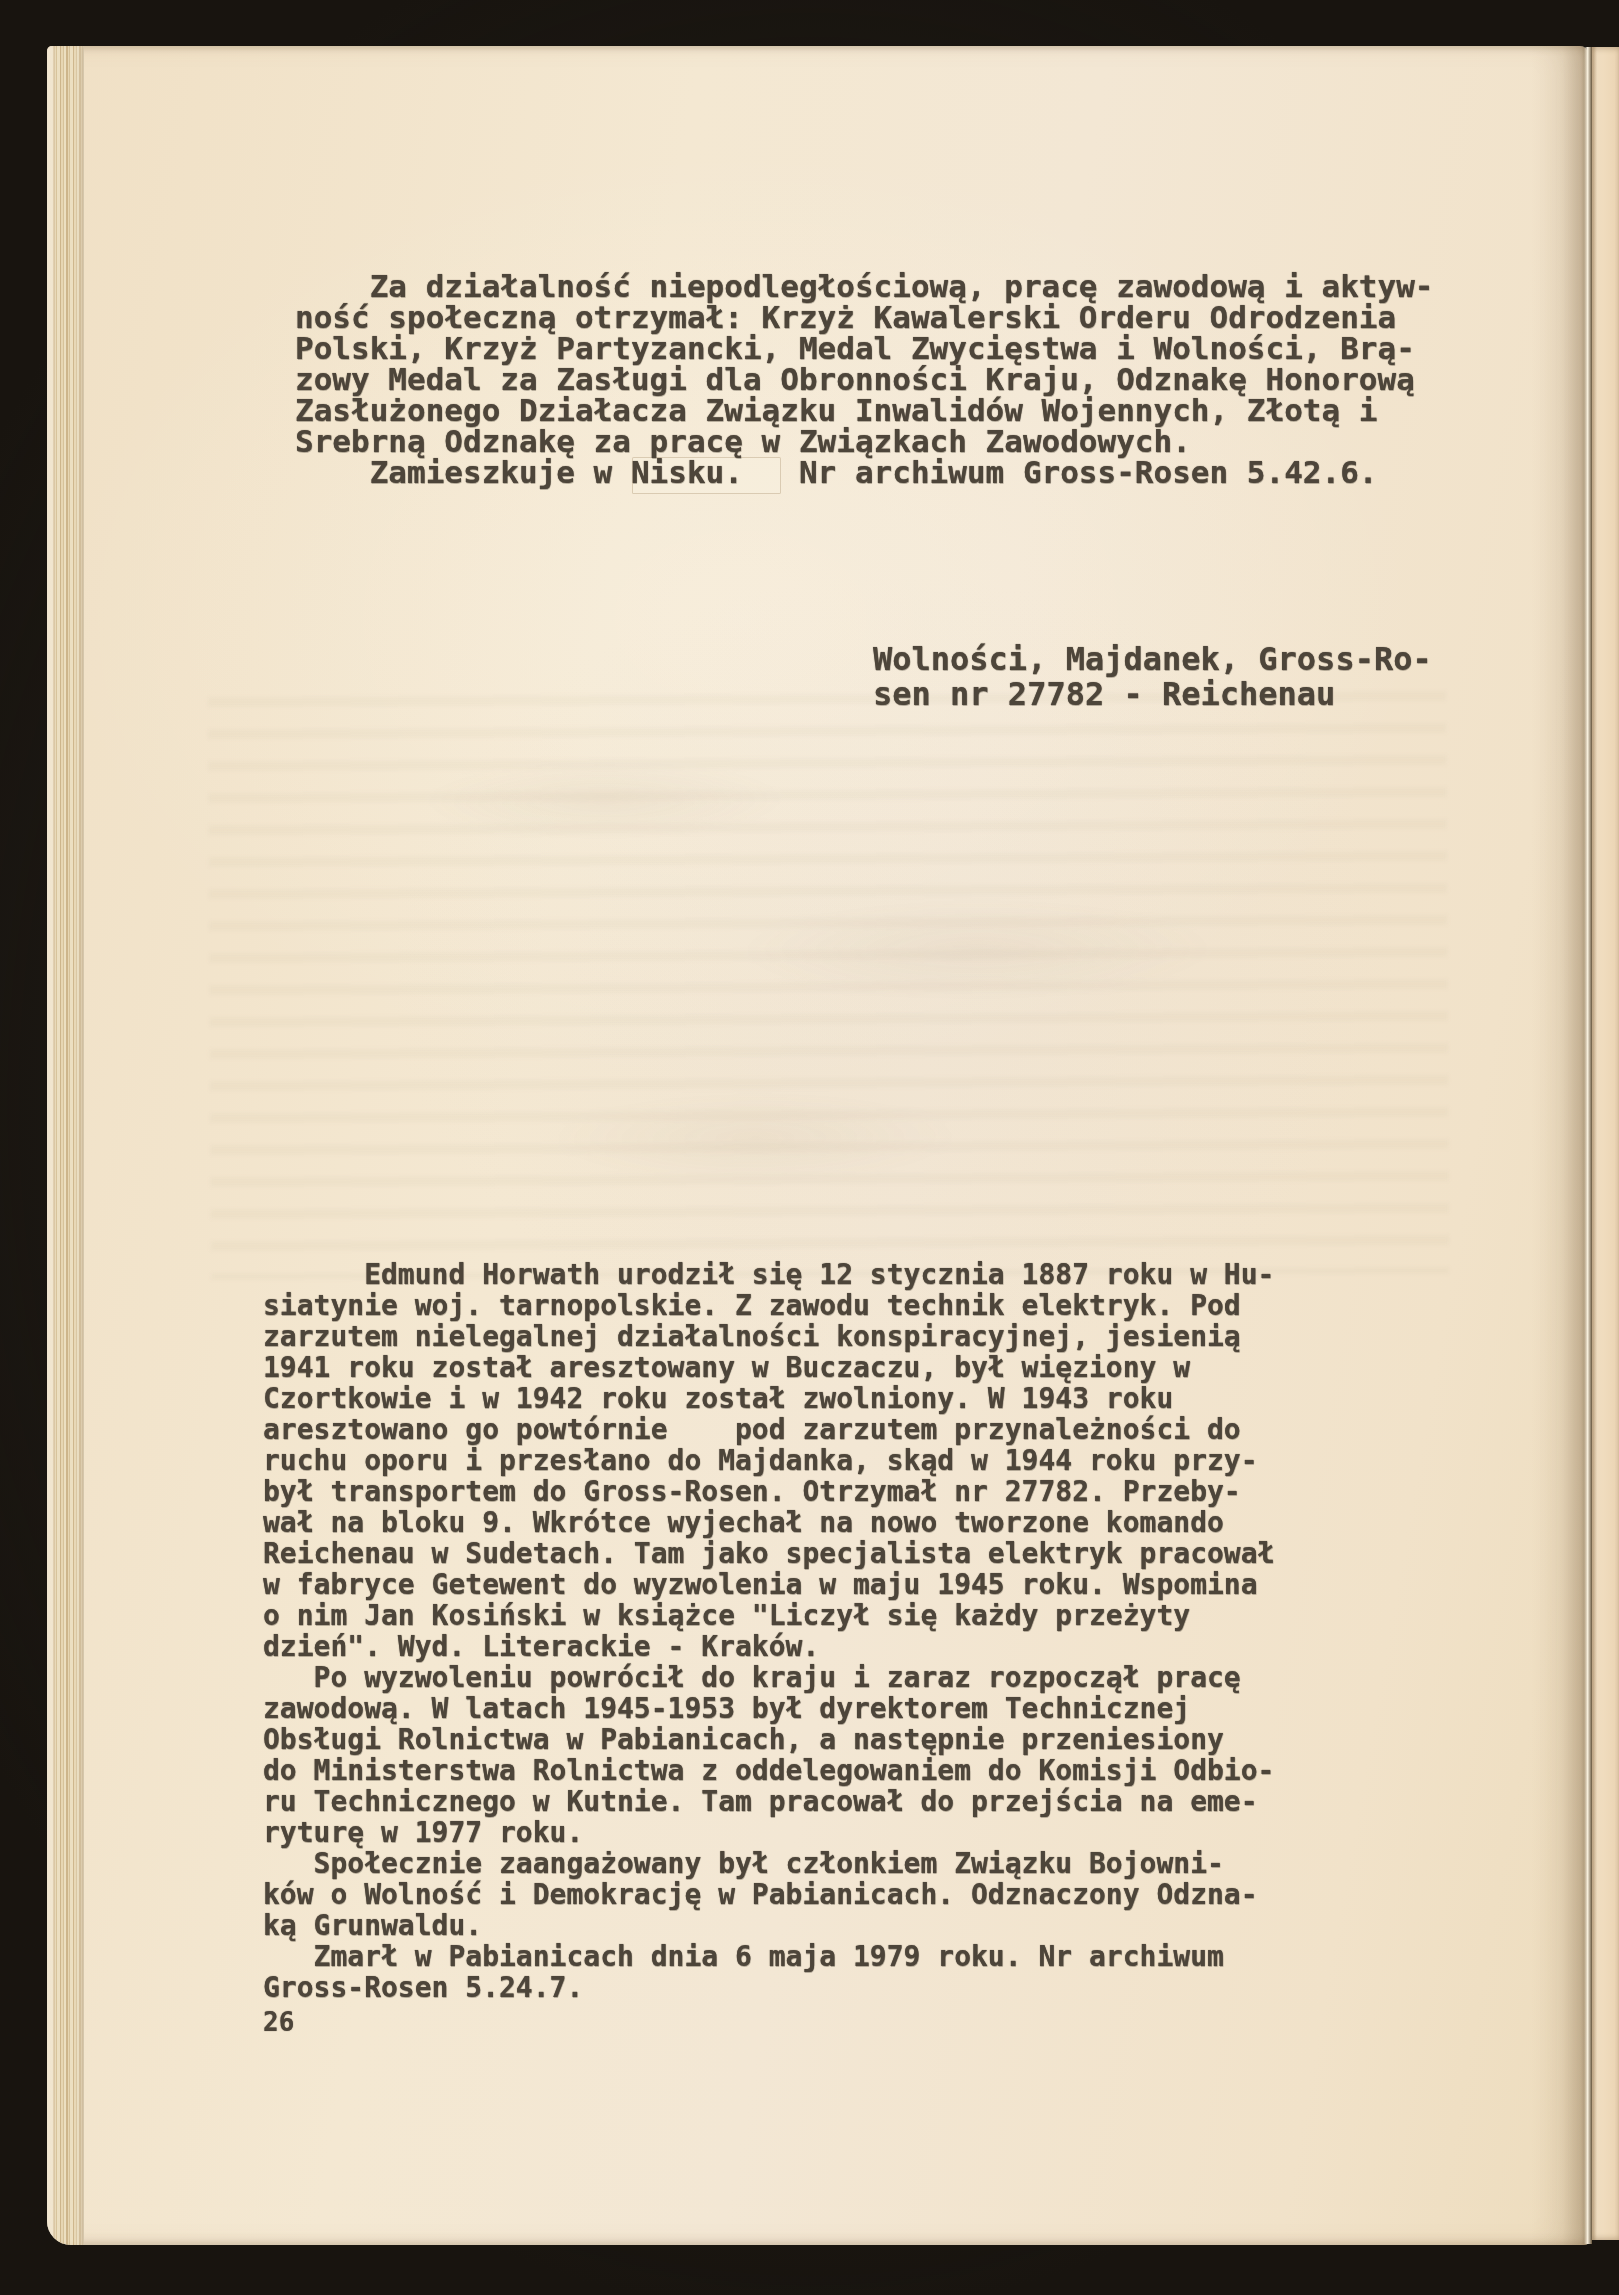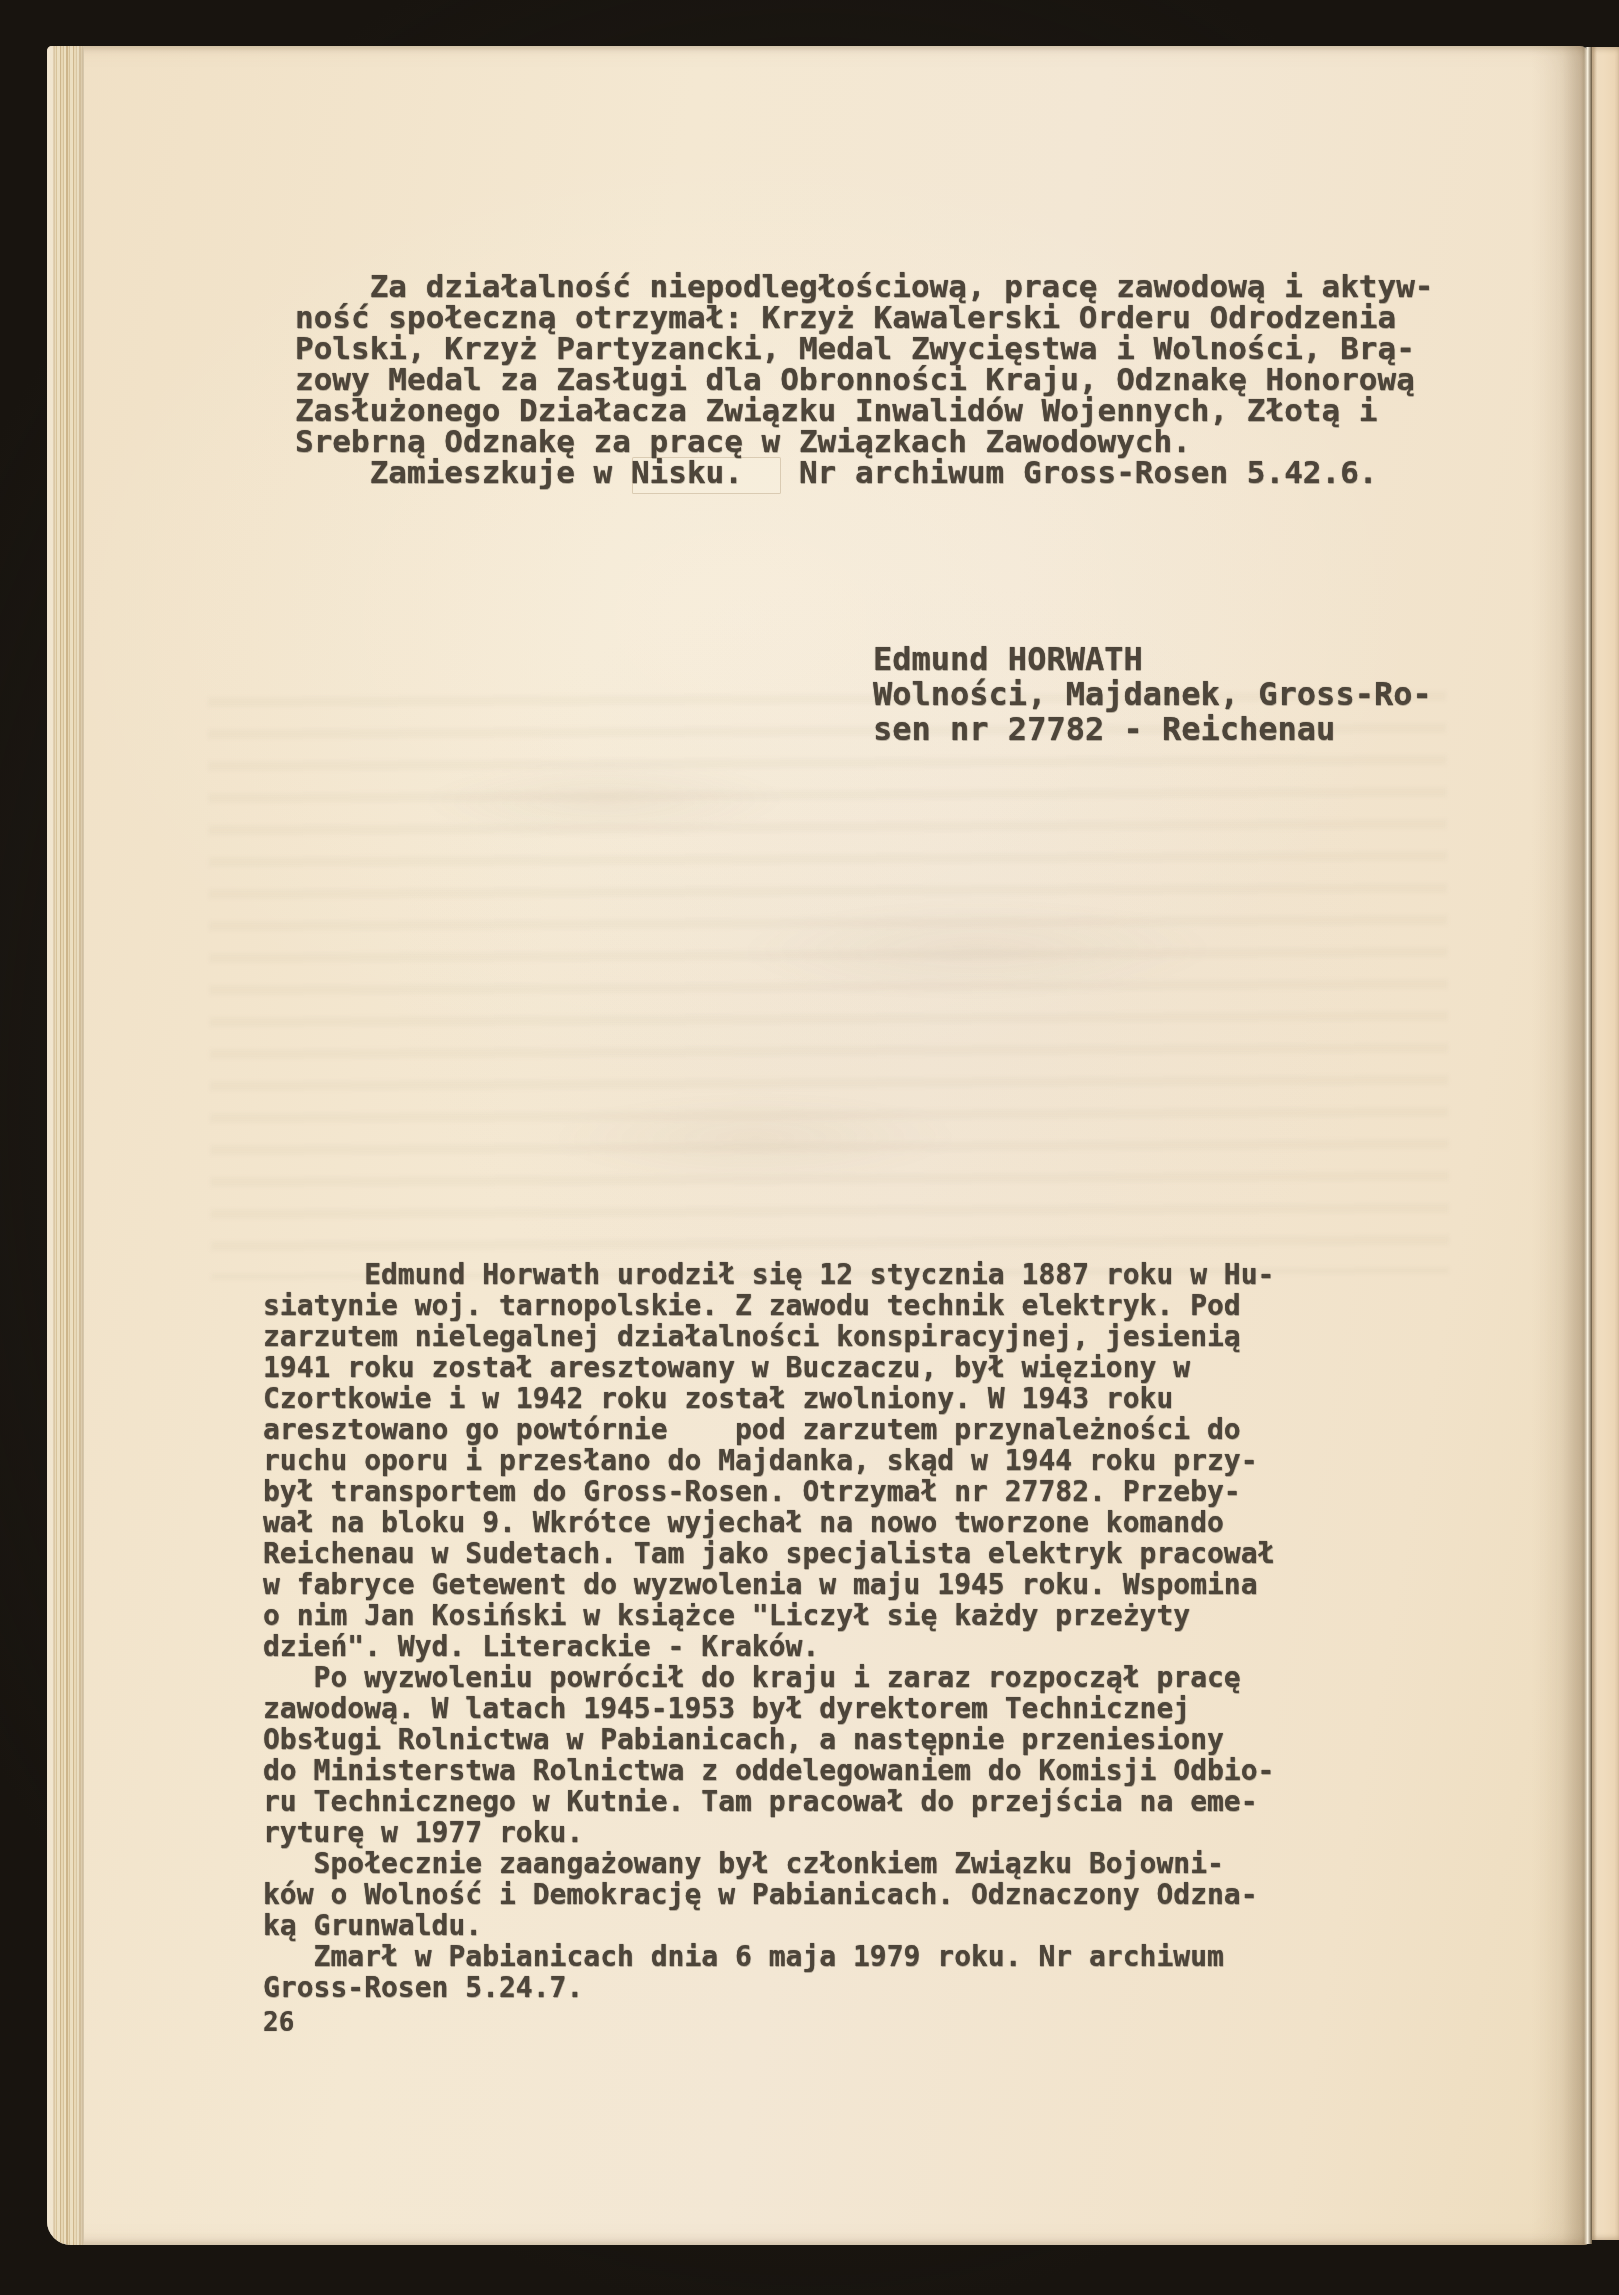--- a/index.html
+++ b/index.html
@@ -92,21 +92,21 @@
 </head>
 <body>
 
 <div class="page">
   <div class="page-stack"></div>
   <div class="ghost-text"></div>
   <div class="correction-box"></div>
 
   <div class="text-block awards"><div class="tline">    Za działalność niepodległościową, pracę zawodową i aktyw-</div><div class="tline">ność społeczną otrzymał: Krzyż Kawalerski Orderu Odrodzenia</div><div class="tline">Polski, Krzyż Partyzancki, Medal Zwycięstwa i Wolności, Brą-</div><div class="tline">zowy Medal za Zasługi dla Obronności Kraju, Odznakę Honorową</div><div class="tline">Zasłużonego Działacza Związku Inwalidów Wojennych, Złotą i</div><div class="tline">Srebrną Odznakę za pracę w Związkach Zawodowych.</div><div class="tline">    Zamieszkuje w Nisku.   Nr archiwum Gross-Rosen 5.42.6.</div></div>
 
-  <div class="text-block heading"><div class="tline">Edmund HORWATH</div><div class="tline">Wolności, Majdanek, Gross-Ro-</div><div class="tline">sen nr 27782 - Reichenau</div></div>
+  <div class="text-block heading"><div class="tline">Wolności, Majdanek, Gross-Ro-</div><div class="tline">sen nr 27782 - Reichenau</div></div>
 
   <div class="text-block biography"><div class="tline">      Edmund Horwath urodził się 12 stycznia 1887 roku w Hu-</div><div class="tline">siatynie woj. tarnopolskie. Z zawodu technik elektryk. Pod</div><div class="tline">zarzutem nielegalnej działalności konspiracyjnej, jesienią</div><div class="tline">1941 roku został aresztowany w Buczaczu, był więziony w</div><div class="tline">Czortkowie i w 1942 roku został zwolniony. W 1943 roku</div><div class="tline">aresztowano go powtórnie    pod zarzutem przynależności do</div><div class="tline">ruchu oporu i przesłano do Majdanka, skąd w 1944 roku przy-</div><div class="tline">był transportem do Gross-Rosen. Otrzymał nr 27782. Przeby-</div><div class="tline">wał na bloku 9. Wkrótce wyjechał na nowo tworzone komando</div><div class="tline">Reichenau w Sudetach. Tam jako specjalista elektryk pracował</div><div class="tline">w fabryce Getewent do wyzwolenia w maju 1945 roku. Wspomina</div><div class="tline">o nim Jan Kosiński w książce "Liczył się każdy przeżyty</div><div class="tline">dzień". Wyd. Literackie - Kraków.</div><div class="tline">   Po wyzwoleniu powrócił do kraju i zaraz rozpoczął pracę</div><div class="tline">zawodową. W latach 1945-1953 był dyrektorem Technicznej</div><div class="tline">Obsługi Rolnictwa w Pabianicach, a następnie przeniesiony</div><div class="tline">do Ministerstwa Rolnictwa z oddelegowaniem do Komisji Odbio-</div><div class="tline">ru Technicznego w Kutnie. Tam pracował do przejścia na eme-</div><div class="tline">ryturę w 1977 roku.</div><div class="tline">   Społecznie zaangażowany był członkiem Związku Bojowni-</div><div class="tline">ków o Wolność i Demokrację w Pabianicach. Odznaczony Odzna-</div><div class="tline">ką Grunwaldu.</div><div class="tline">   Zmarł w Pabianicach dnia 6 maja 1979 roku. Nr archiwum</div><div class="tline">Gross-Rosen 5.24.7.</div></div>
 
   <div class="page-number">26</div>
 
   <div class="gutter"></div>
 </div>
 
 <div class="crease"></div>
 <div class="sliver"></div>

